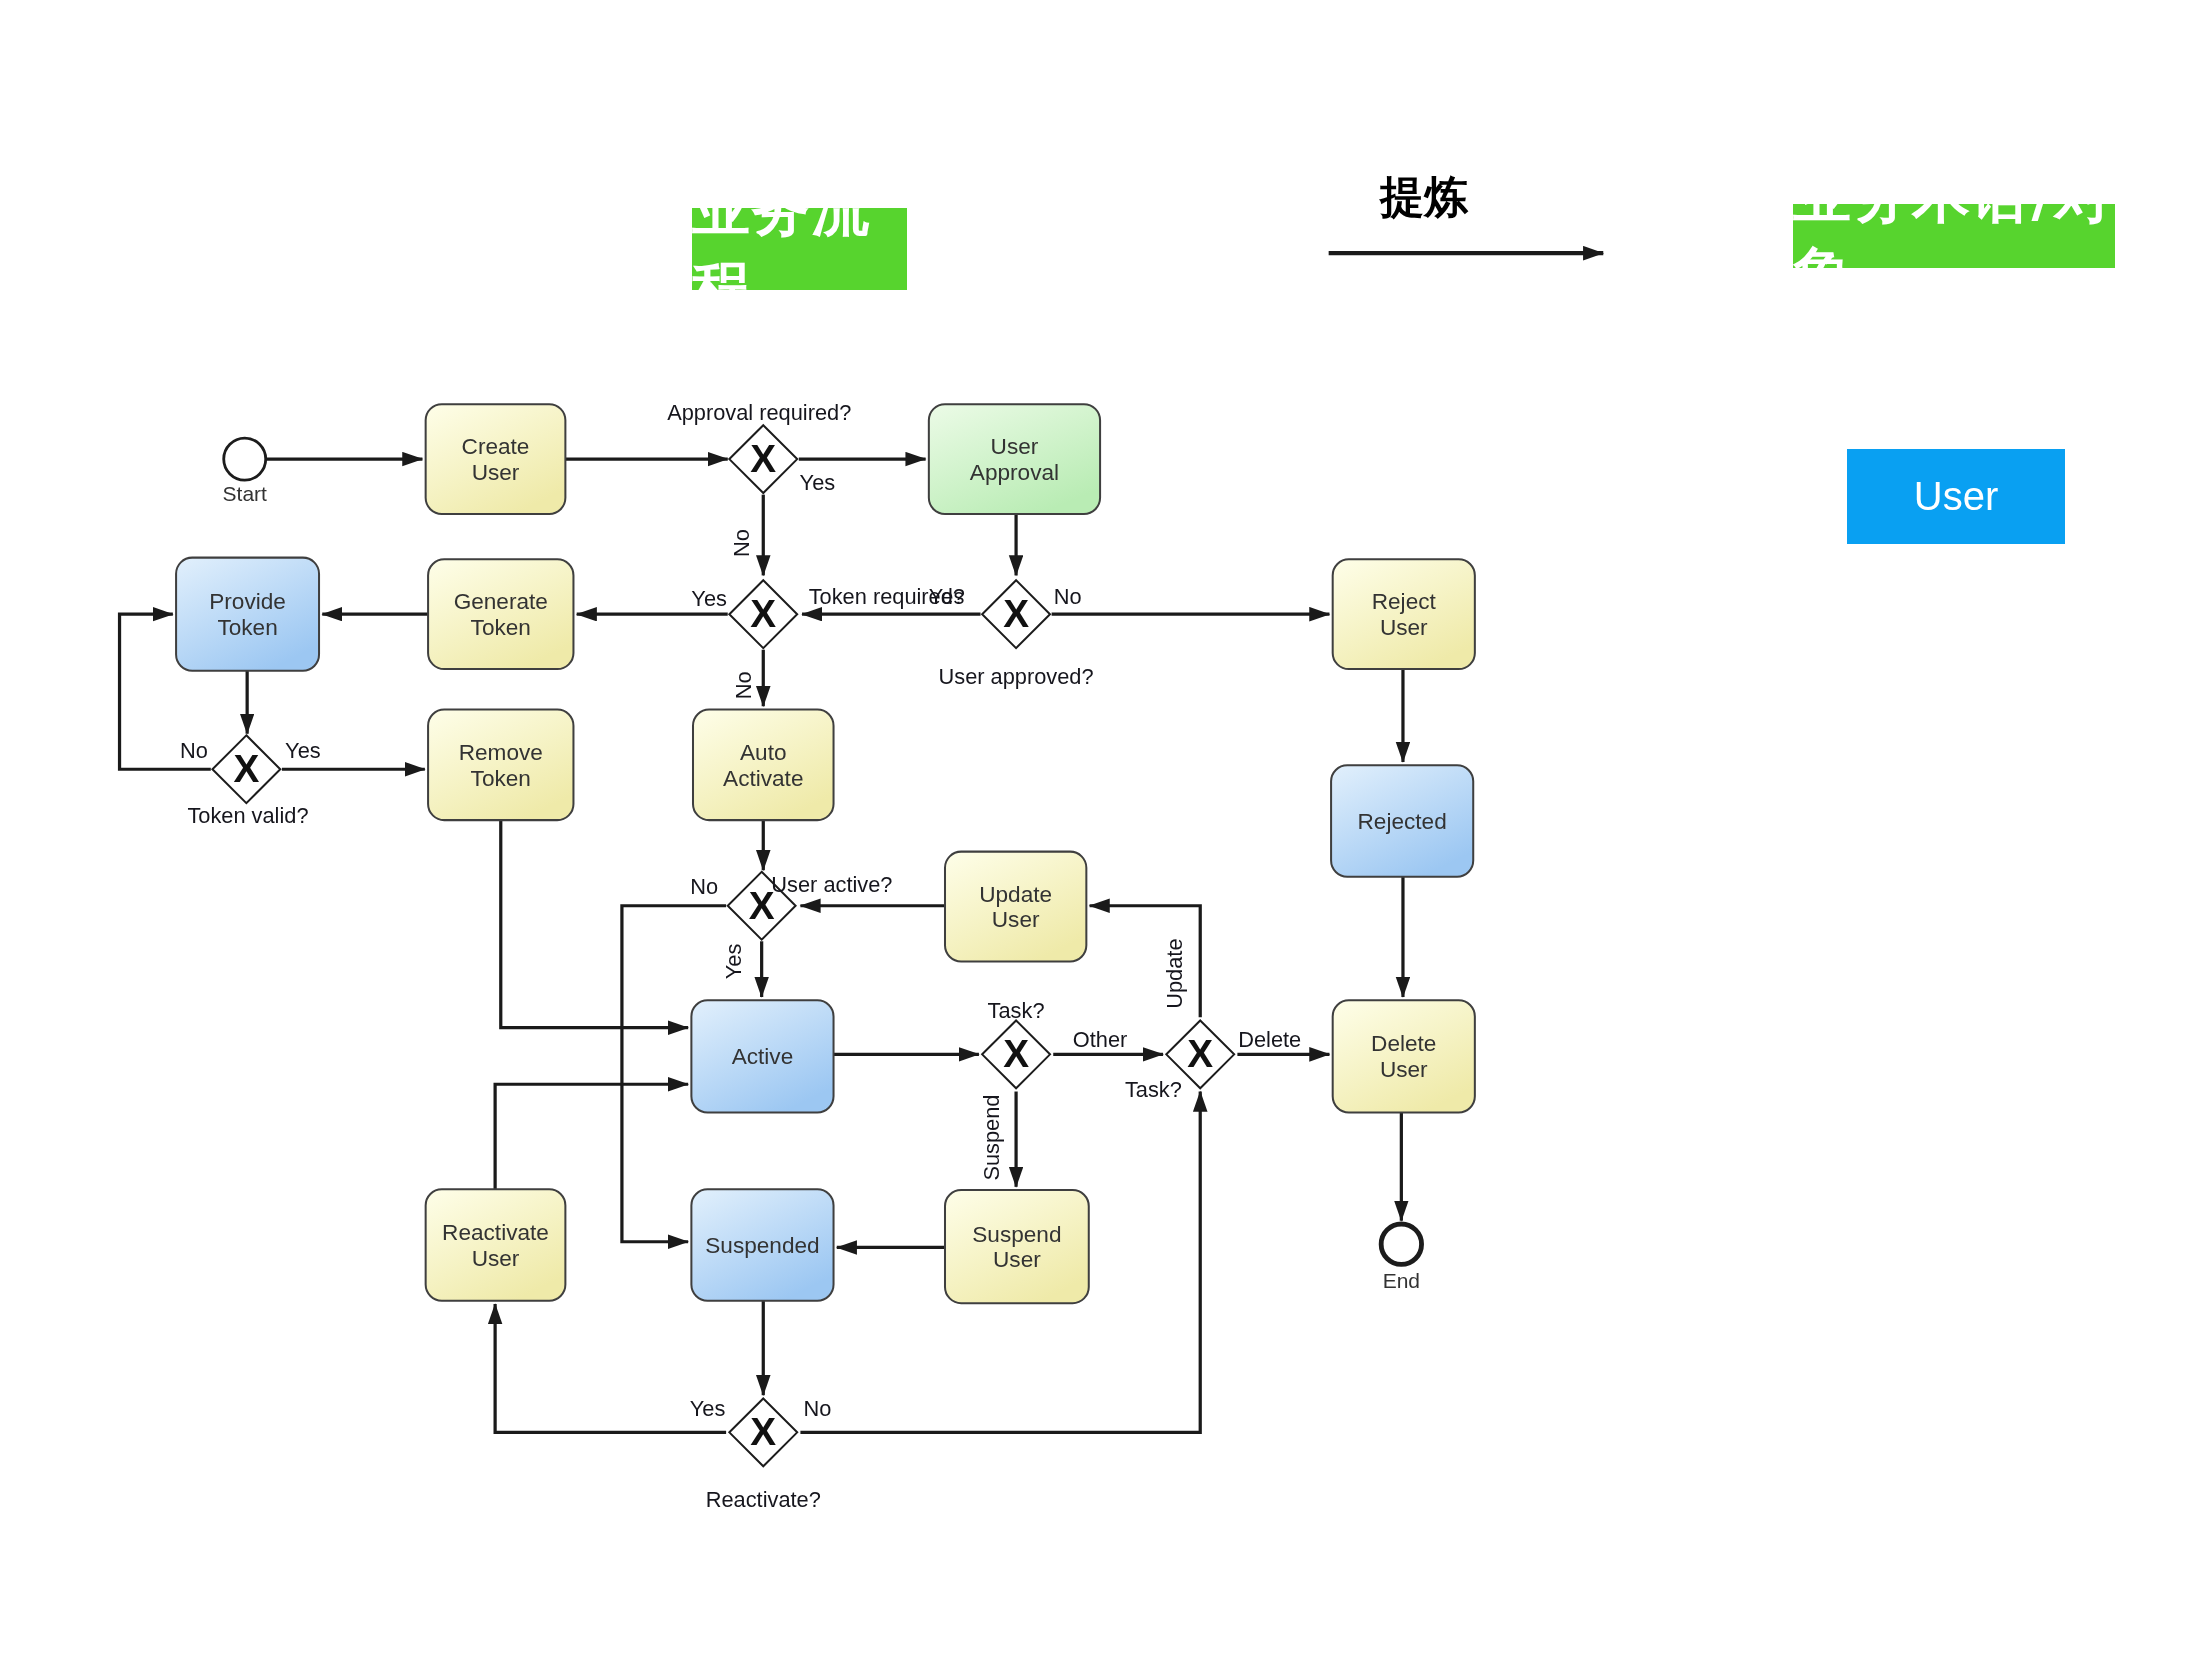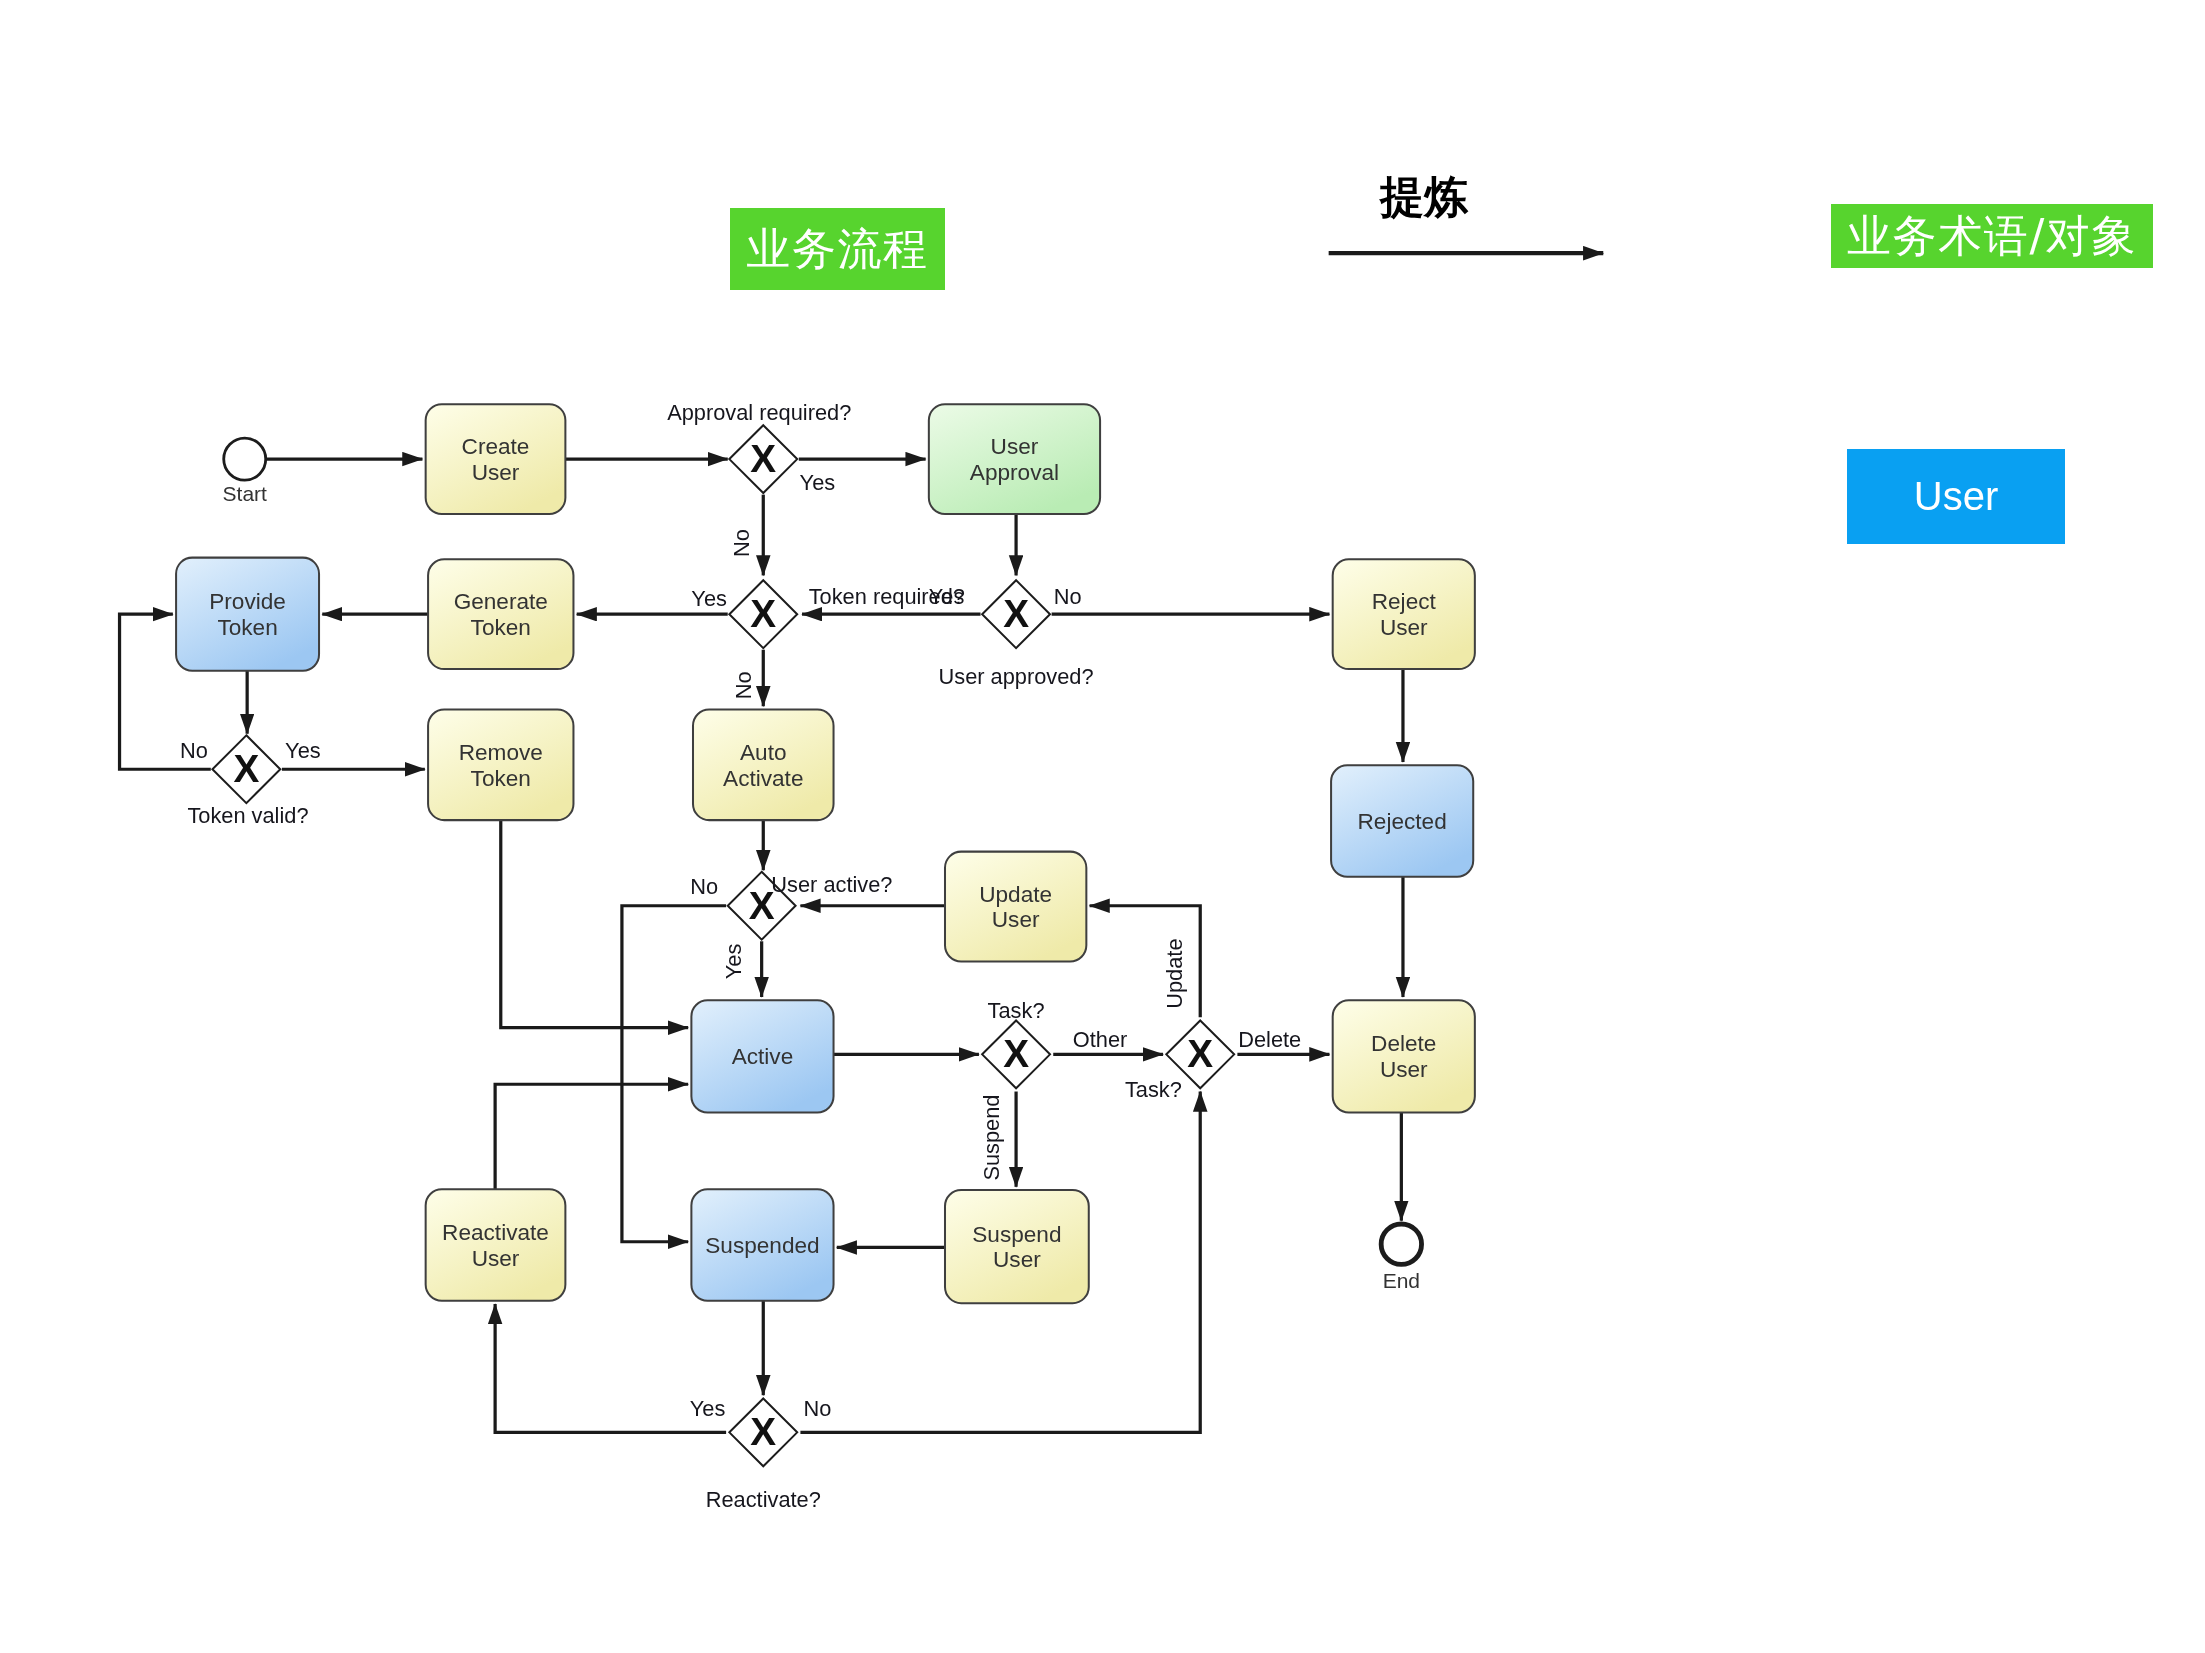--- a/index.html
+++ b/index.html
@@ -2,23 +2,22 @@
 <html style="font-size:13px"><head>
 <meta charset="utf-8">
 <style>
   html,body{margin:0;padding:0;background:#ffffff;}
   body{
     width:2205px;height:1654px;position:relative;overflow:hidden;
     font-family:"Liberation Sans","DejaVu Sans",sans-serif;
   }
   .badge{
     position:absolute;display:flex;align-items:center;justify-content:center;
-    color:#ffffff;font-size:44px;font-weight:400;letter-spacing:1.6px;
+    color:#ffffff;font-size:58px;font-weight:700;letter-spacing:1.6px;
     font-family:"DejaVu Sans","Liberation Sans",sans-serif;
-    margin-left:38px;
   }
   #badge-process{left:692px;top:208px;width:215px;height:82px;}
   #badge-terms{left:1793px;top:204px;width:322px;height:64px;}
   #refine-label{
     position:absolute;left:1303px;top:168px;width:242px;text-align:center;
     font-size:44px;font-weight:bold;color:#000;
     font-family:"DejaVu Sans","Liberation Sans",sans-serif;
   }
   #user-object{
     position:absolute;left:1847px;top:449px;width:218px;height:95px;

